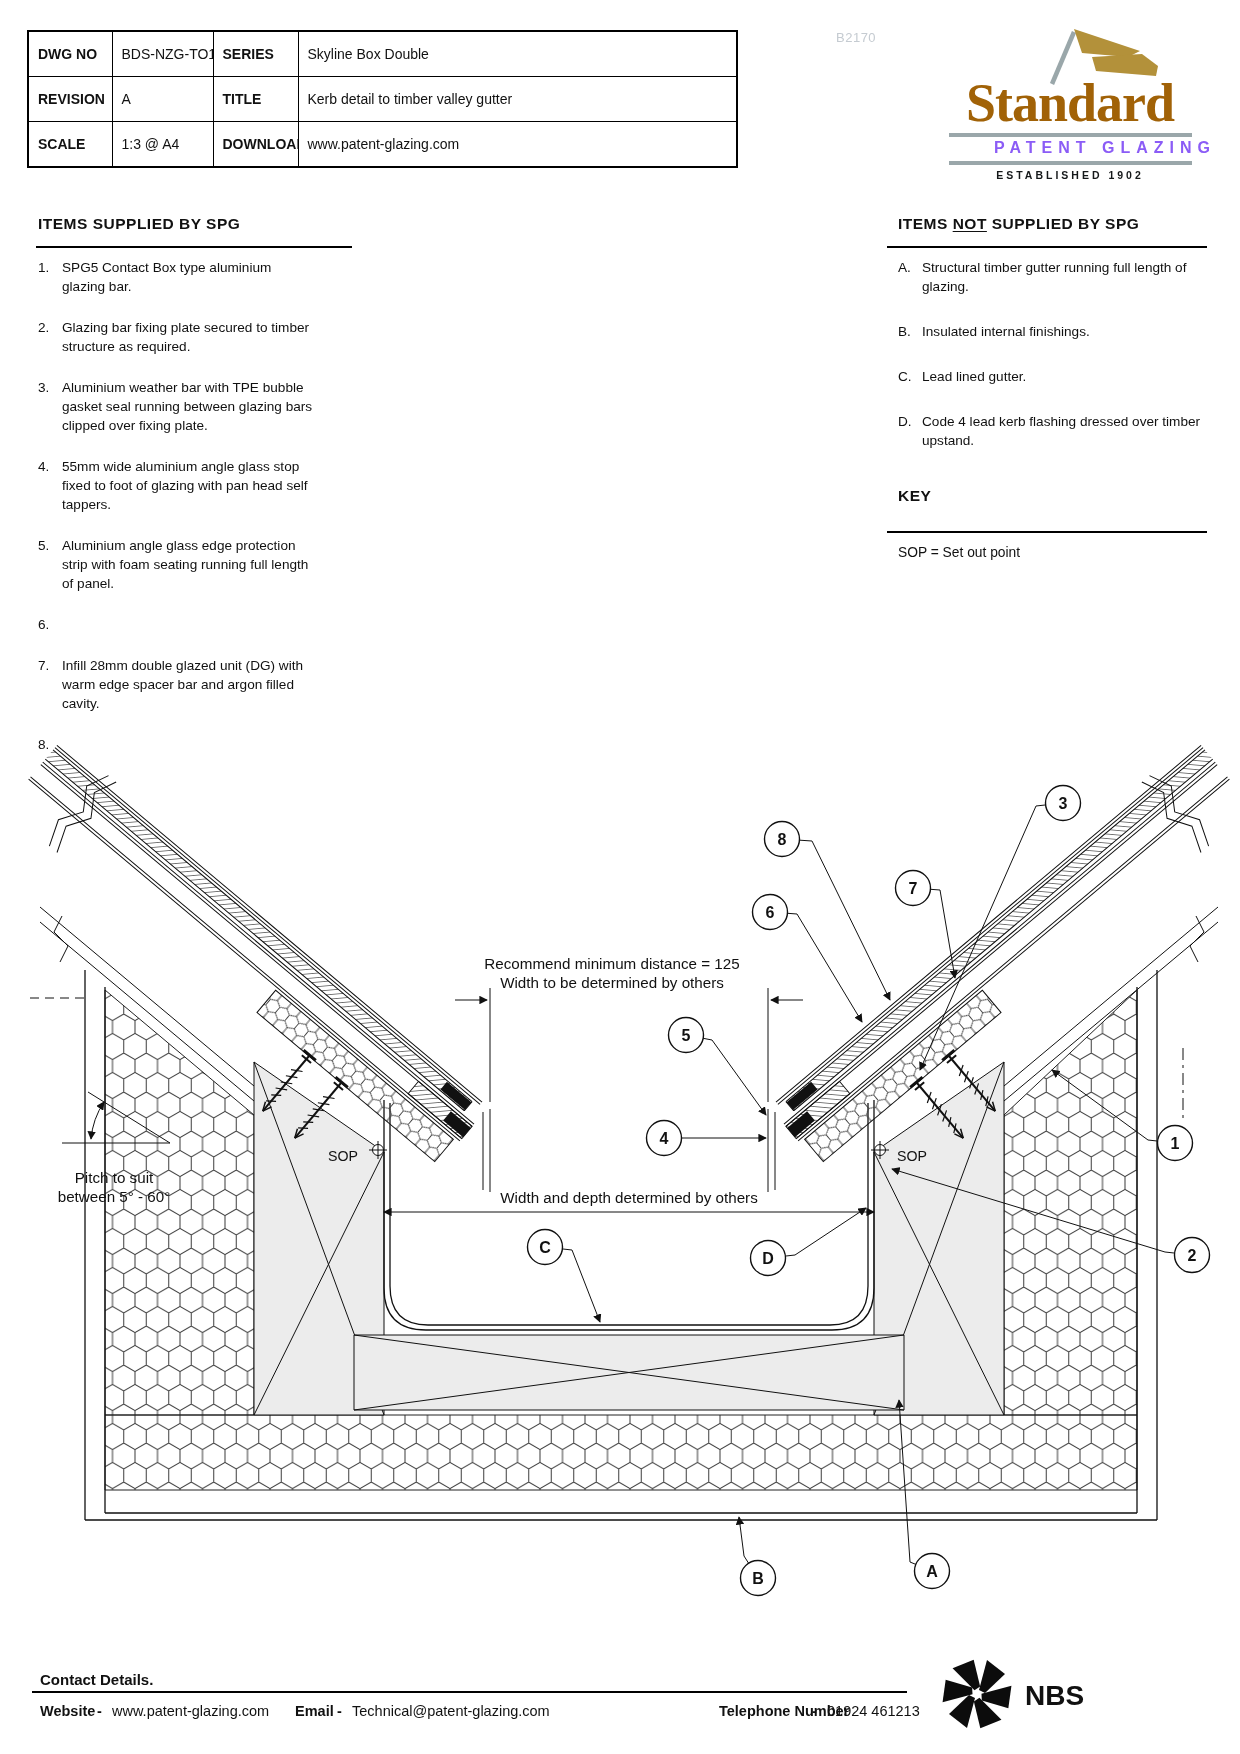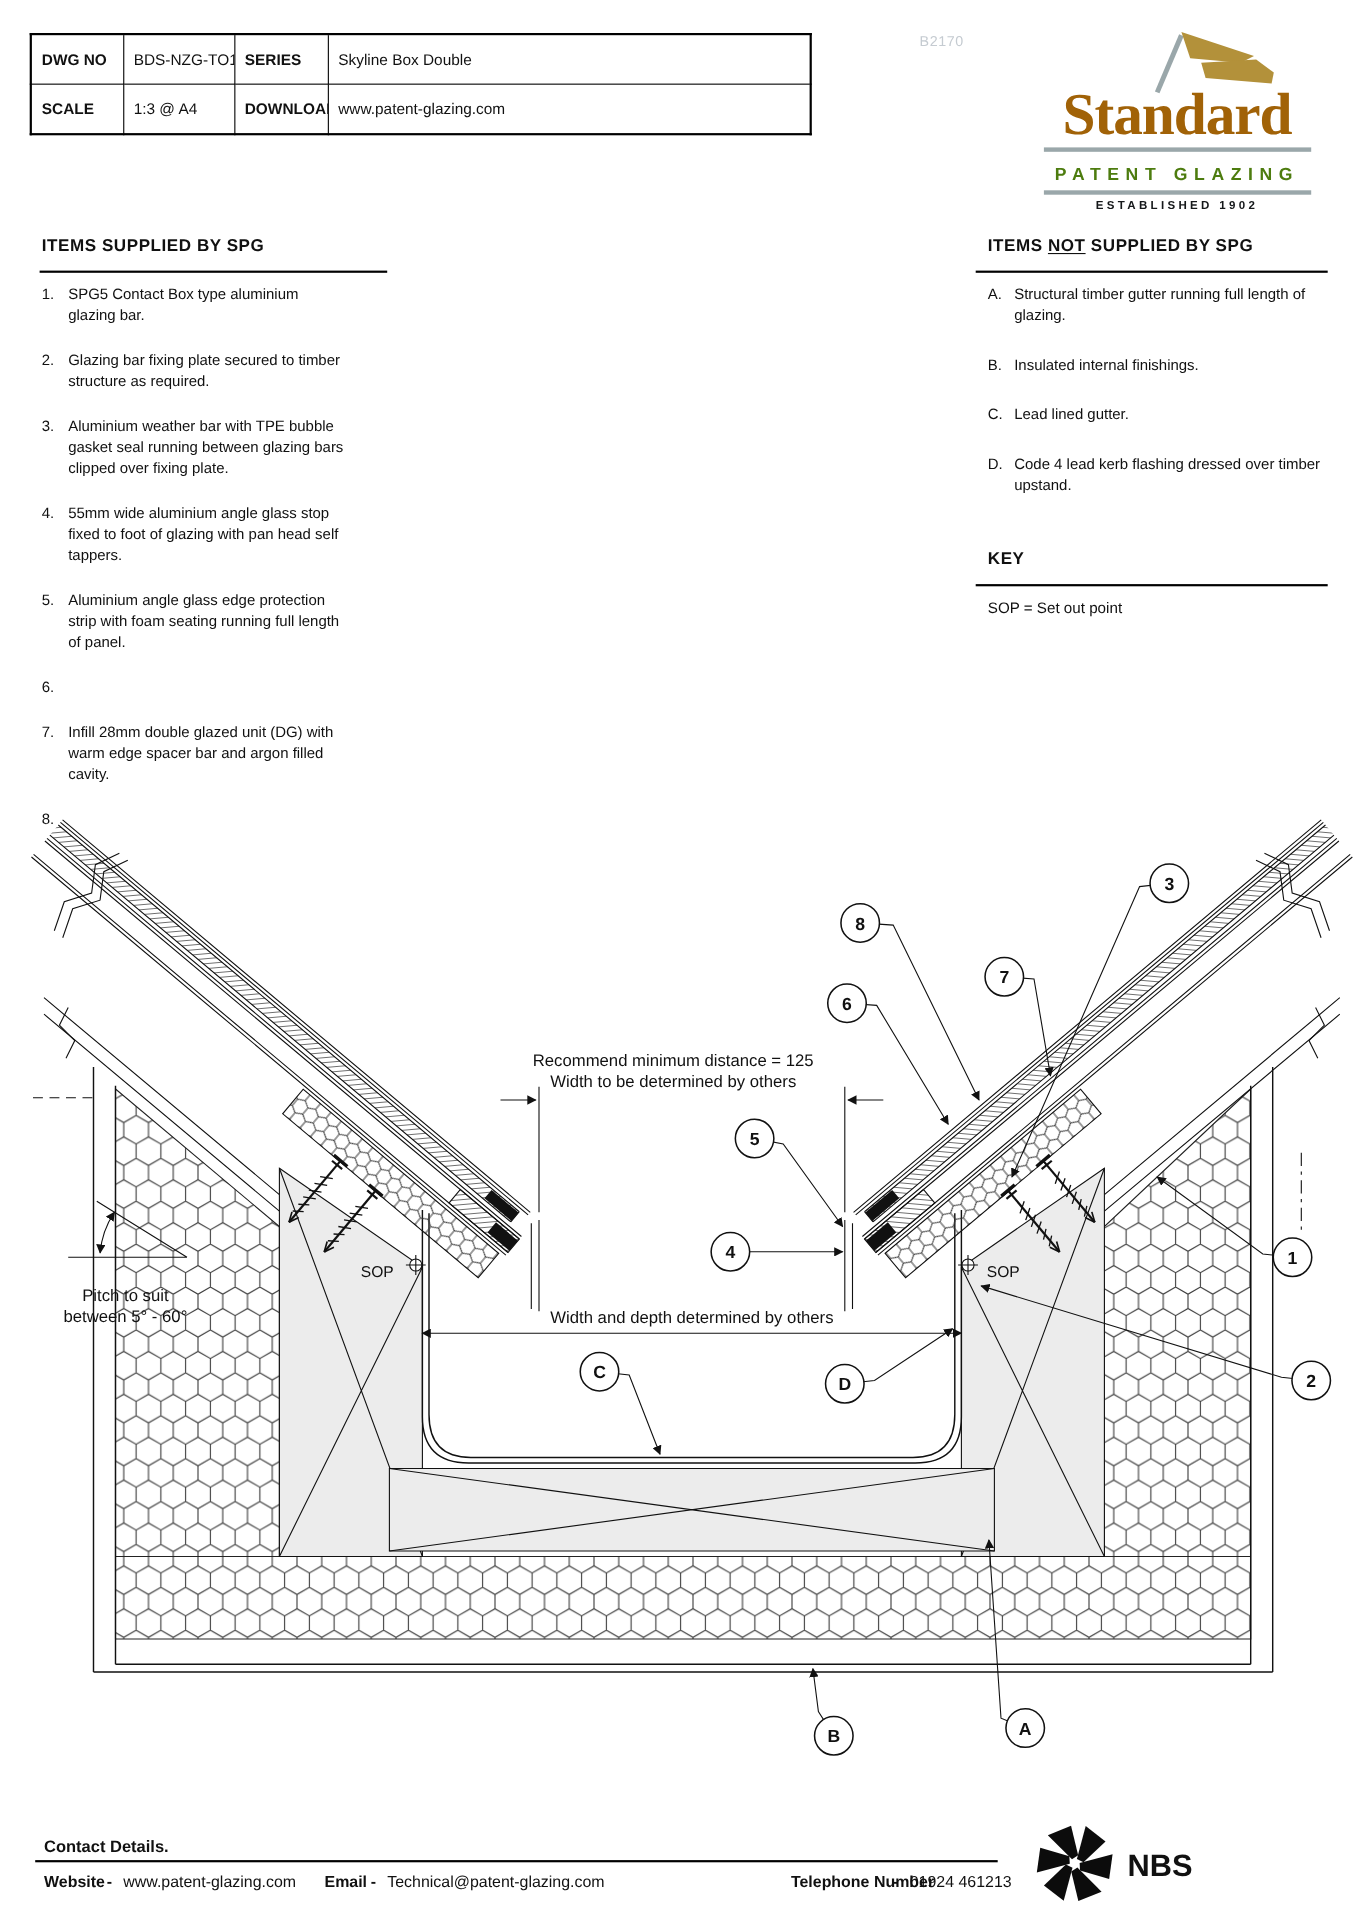--- a/index.html
+++ b/index.html
@@ -11,21 +11,21 @@
   table.tblock{border:2.5px solid #000;}
   table.tblock td{border:1.4px solid #000;height:44px;vertical-align:middle;
                   padding:0 0 0 9px;font-size:14px;white-space:nowrap;overflow:hidden;}
   td.lbl{font-weight:bold;}
   .ref-faint{color:#c5cbd1;font-size:13px;letter-spacing:.5px;}
   
   .logo{width:292px;text-align:center;}
   .logo-name{font-family:"Liberation Serif", serif;font-weight:700;font-size:54px;
              letter-spacing:-1px;color:#a16207;line-height:1;}
   .logo-rule{height:4px;background:#9aa7aa;width:243px;margin:3px auto 0 auto;}
-  .logo-sub{font-size:16px;font-weight:bold;letter-spacing:6px;color:#4d7c0f;padding:13px 0 1px 0;}
+  .logo-sub{font-size:16px;font-weight:bold;letter-spacing:6px;color:#8b5cf6;padding:2px 0 1px 0;text-align:right;}
   .logo-est{font-size:10.5px;font-weight:bold;letter-spacing:3px;color:#15181a;margin-top:4px;}
   
   .col-title{font-size:15.5px;font-weight:bold;letter-spacing:.5px;white-space:nowrap;}
   .rule{background:#000;height:1.6px;}
   .ditem{display:flex;margin-bottom:22px;font-size:13.6px;line-height:19px;}
   .ditem .num{width:24px;flex:0 0 24px;}
   .ditem .txt{width:256px;}
   .col-right .ditem{margin-bottom:26px;}
   .col-right .ditem .txt{width:302px;}
   .keyline{font-size:13.8px;}
@@ -228,20 +228,26 @@
           <col>
         </colgroup>
       <tbody>
           <tr>
         <td class="lbl">DWG NO</td>
         <td>BDS-NZG-TO1</td>
         <td class="lbl">SERIES</td>
         <td>Skyline Box Double</td>
       </tr>
       <tr>
+        <td class="lbl">REVISION</td>
+        <td>A</td>
+        <td class="lbl">TITLE</td>
+        <td>Kerb detail to timber valley gutter</td>
+      </tr>
+      <tr>
         <td class="lbl">SCALE</td>
         <td>1:3 @ A4</td>
         <td class="lbl">DOWNLOAD</td>
         <td>www.patent-glazing.com</td>
       </tr>
     </tbody>
       </table>
   </div>
   <div class="abs ref-faint" style="left:836px;top:30px;">B2170</div>
 
@@ -307,21 +313,21 @@
     <div class="ditem">
         <span class="num">C.</span>
         <span class="txt">Lead lined gutter.</span>
       </div>
     <div class="ditem">
         <span class="num">D.</span>
         <span class="txt">Code 4 lead kerb flashing dressed over timber upstand.</span>
       </div>
   </div>
 
-  <div class="abs col-title" style="left:898px;top:500px;">KEY</div>
+  <div class="abs col-title" style="left:898px;top:487px;">KEY</div>
   <div class="abs rule" style="left:887px;top:531px;width:320px;"></div>
   <div class="abs keyline" style="left:898px;top:545px;">SOP = Set out point</div>
 
   <div class="abs c-head" style="left:40px;top:1671px;">Contact Details.</div>
   <div class="abs" style="left:32px;top:1691px;width:875px;height:2px;background:#000;"></div>
   <div class="abs c-lbl" style="left:40px;top:1703px;">Website</div>
   <div class="abs c-val" style="left:97px;top:1703px;font-weight:bold;">-</div>
   <div class="abs c-val" style="left:112px;top:1703px;">www.patent-glazing.com</div>
   <div class="abs c-lbl" style="left:295px;top:1703px;">Email</div>
   <div class="abs c-val" style="left:337px;top:1703px;font-weight:bold;">-</div>

